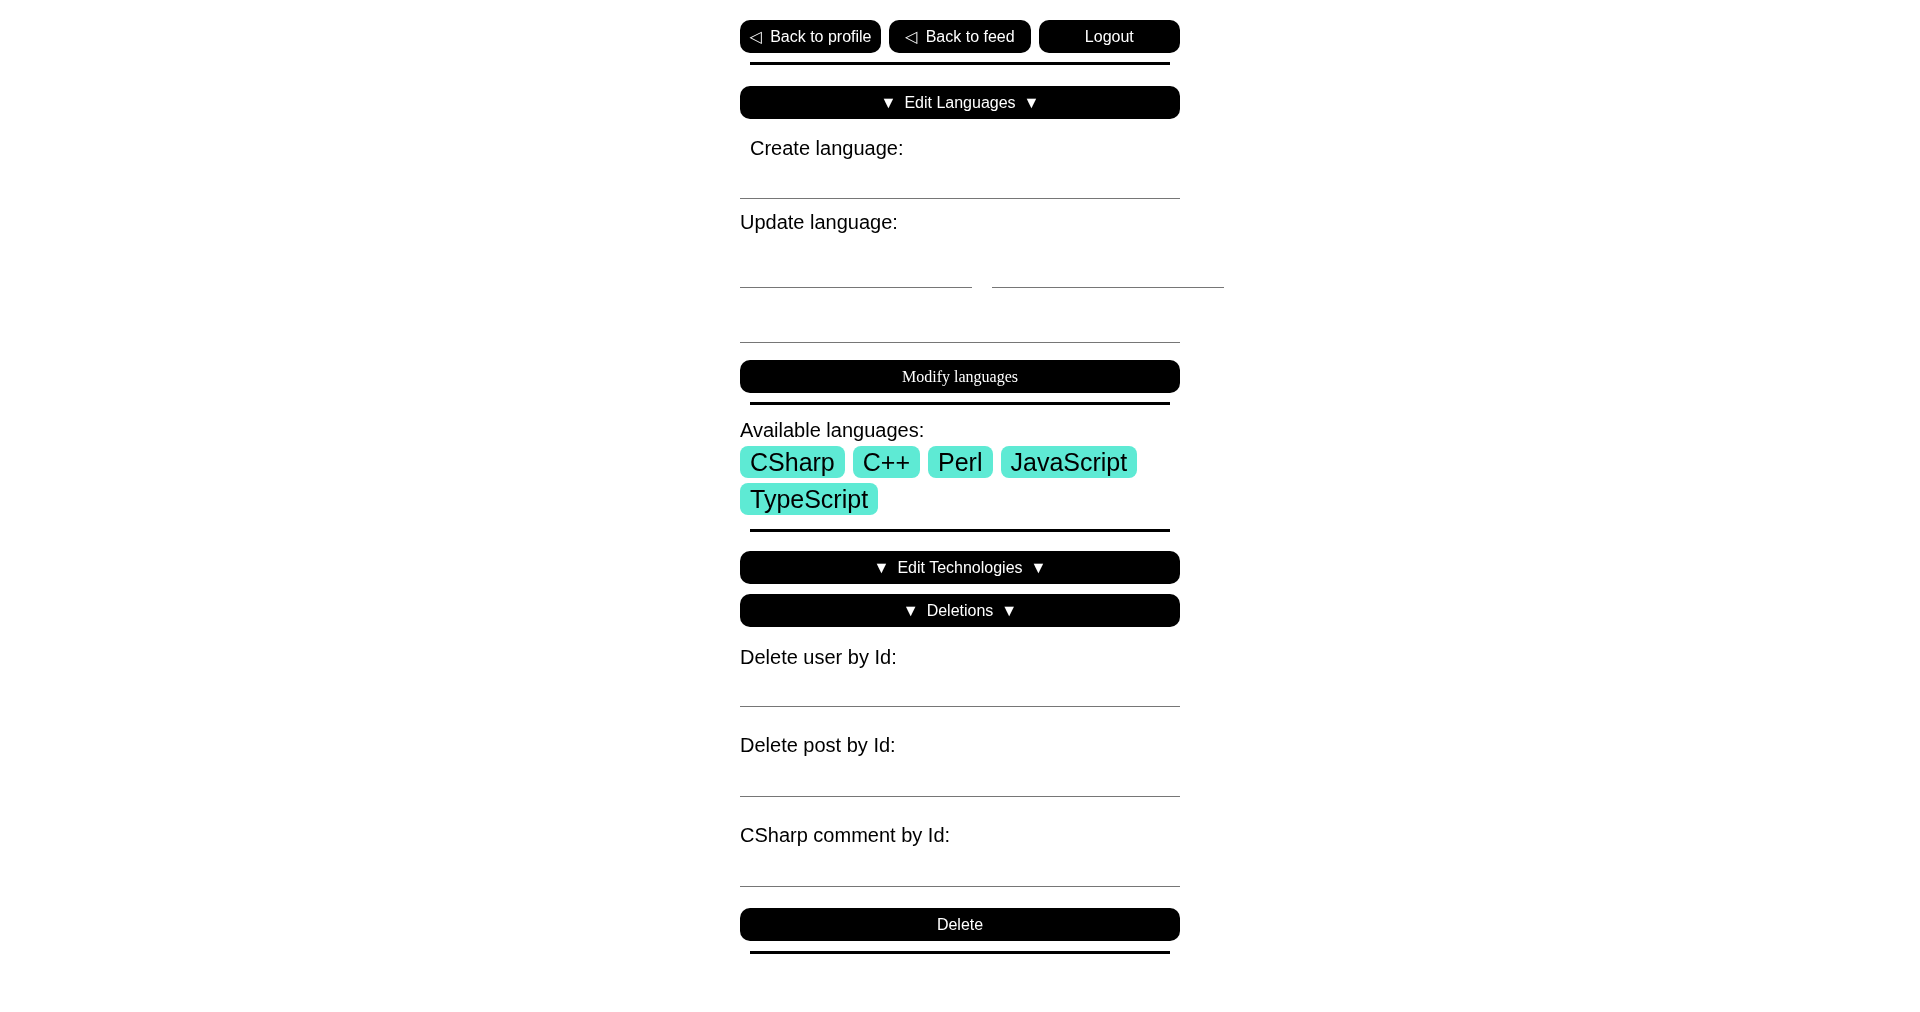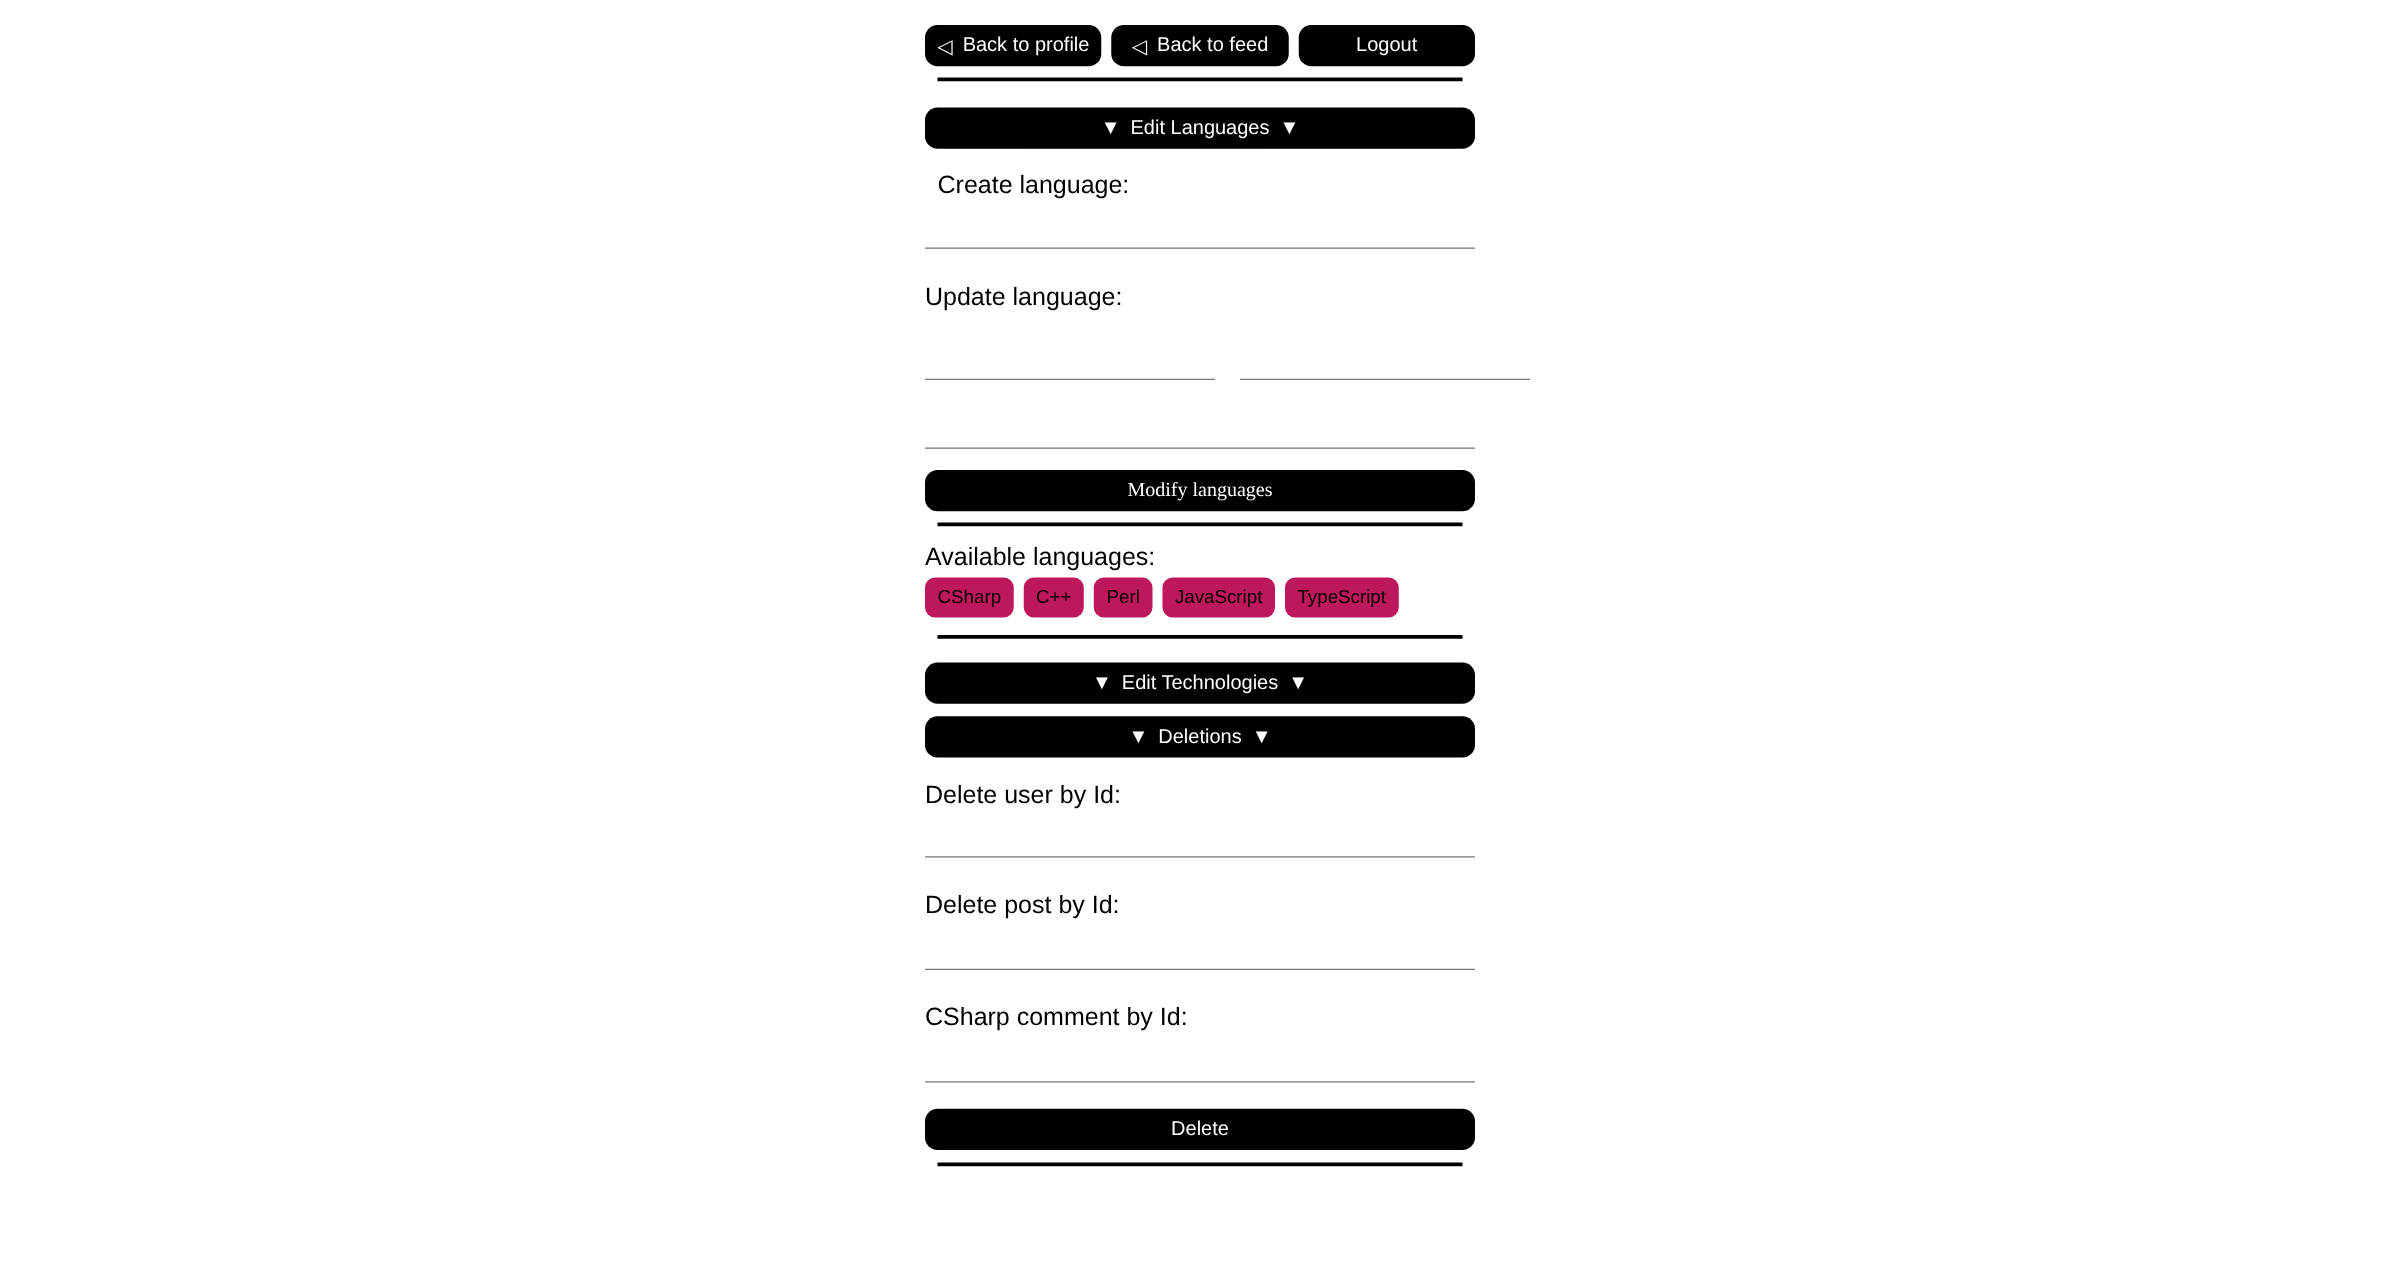--- a/index.html
+++ b/index.html
@@ -70,37 +70,37 @@
     gap: 20px;
     margin-top: 15px;
   }
   .update-row .inp { flex: 1; width: auto; }
   .tags {
     margin-top: 4px;
     display: flex;
     flex-wrap: wrap;
   }
   .tag {
-    background: #be185d;
+    background: #5eead4;
     color: #000000;
     border-radius: 8px;
     padding: 3px 10px;
-    font-size: 15px;
+    font-size: 25px;
     line-height: 26px;
     margin: 0 8px 5px 0;
     white-space: nowrap;
   }
   
   .mt21 { margin-top: 21px; }
   .mt19 { margin-top: 19px; }
   .mt18 { margin-top: 18px; margin-left: 10px; }
   .mt17 { margin-top: 17px; font-family: Liberation Serif, serif; }
   .mt16 { margin-top: 16px; }
   .mt14 { margin-top: 14px; }
-  .mt12 { margin-top: 28px; }
+  .mt12 { margin-top: 12px; }
   .mt10 { margin-top: 10px; }
   .mt27 { margin-top: 27px; }
   .h38 { height: 38px; }
   .h40 { height: 40px; }
 </style>
 </head>
 <body>
 
 <div class="column">
 

